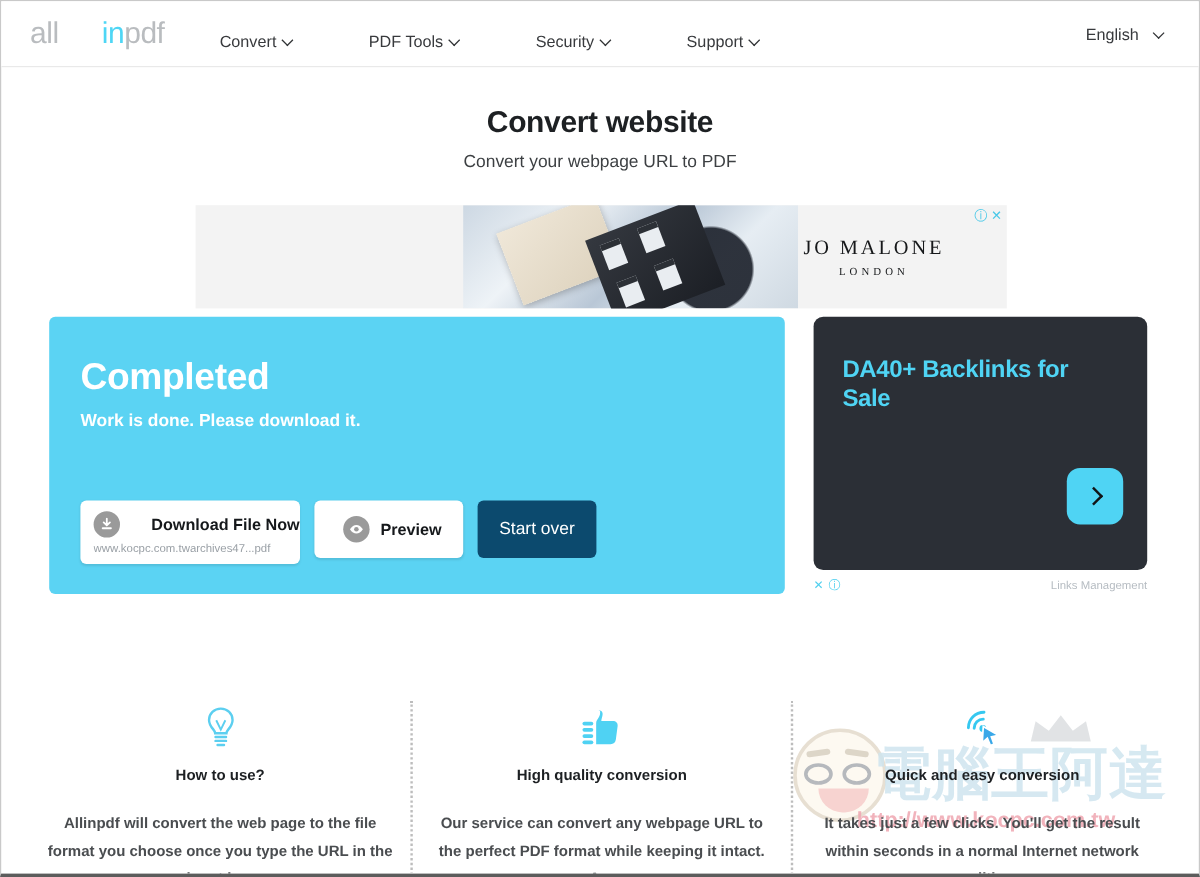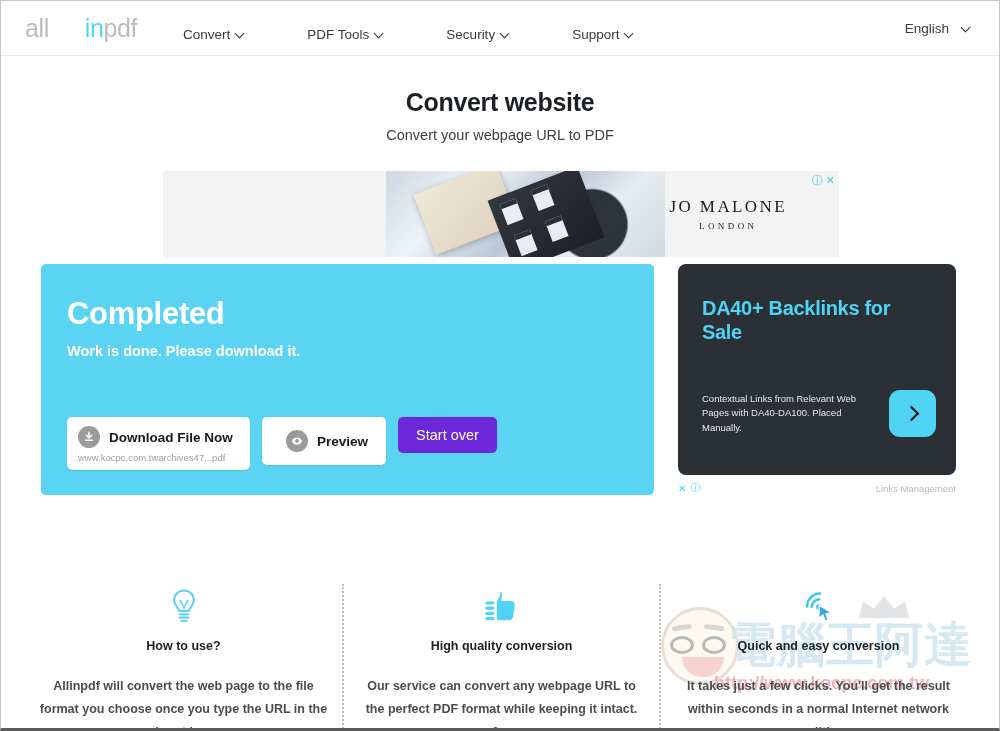--- a/index.html
+++ b/index.html
@@ -213,21 +213,21 @@
   }
 
   .btn-white {
     background: #ffffff;
     border-radius: 5px;
     box-shadow: 0 1px 2px rgba(0,0,0,0.10);
     cursor: pointer;
     padding: 9px 13px 7px 11px;
   }
   #btn-download { width: 183px; }
-  #btn-download .row { display: flex; align-items: center; gap: 9px; }
+  #btn-download .row { display: flex; align-items: center; gap: 26px; }
   #btn-download .label {
     font-size: 13.5px;
     font-weight: bold;
     color: #15181b;
     white-space: nowrap;
   }
   #btn-download .fname {
     font-size: 9.5px;
     color: #9aa0a6;
     margin-top: 4px;
@@ -243,22 +243,22 @@
     gap: 9px;
     padding: 0 18px 0 24px;
   }
   #btn-preview .label {
     font-size: 13.5px;
     font-weight: bold;
     color: #15181b;
   }
 
   #btn-startover {
-    height: 36px;
-    background: #6d28d9;
+    height: 48px;
+    background: #0c4a6e;
     border-radius: 5px;
     color: #ffffff;
     font-size: 14.5px;
     display: flex;
     align-items: center;
     justify-content: center;
     padding: 0 18px;
     cursor: pointer;
     border: none;
     font-family: "Liberation Sans", sans-serif;
@@ -543,21 +543,20 @@
         <span class="label">Preview</span>
       </div>
 
       <button id="btn-startover">Start over</button>
     </div>
   </div>
 
   <div id="right-ad-wrap">
     <div id="right-ad">
       <div id="right-ad-title">DA40+ Backlinks for Sale</div>
-      <div id="right-ad-desc">Contextual Links from Relevant Web Pages with DA40-DA100. Placed Manually.</div>
       <div id="right-ad-arrow"></div>
     </div>
     <div id="right-ad-footer">
       <div class="ctrls">
         <span>✕</span>
         <span>ⓘ</span>
       </div>
       <div class="credit">Links Management</div>
     </div>
   </div>

